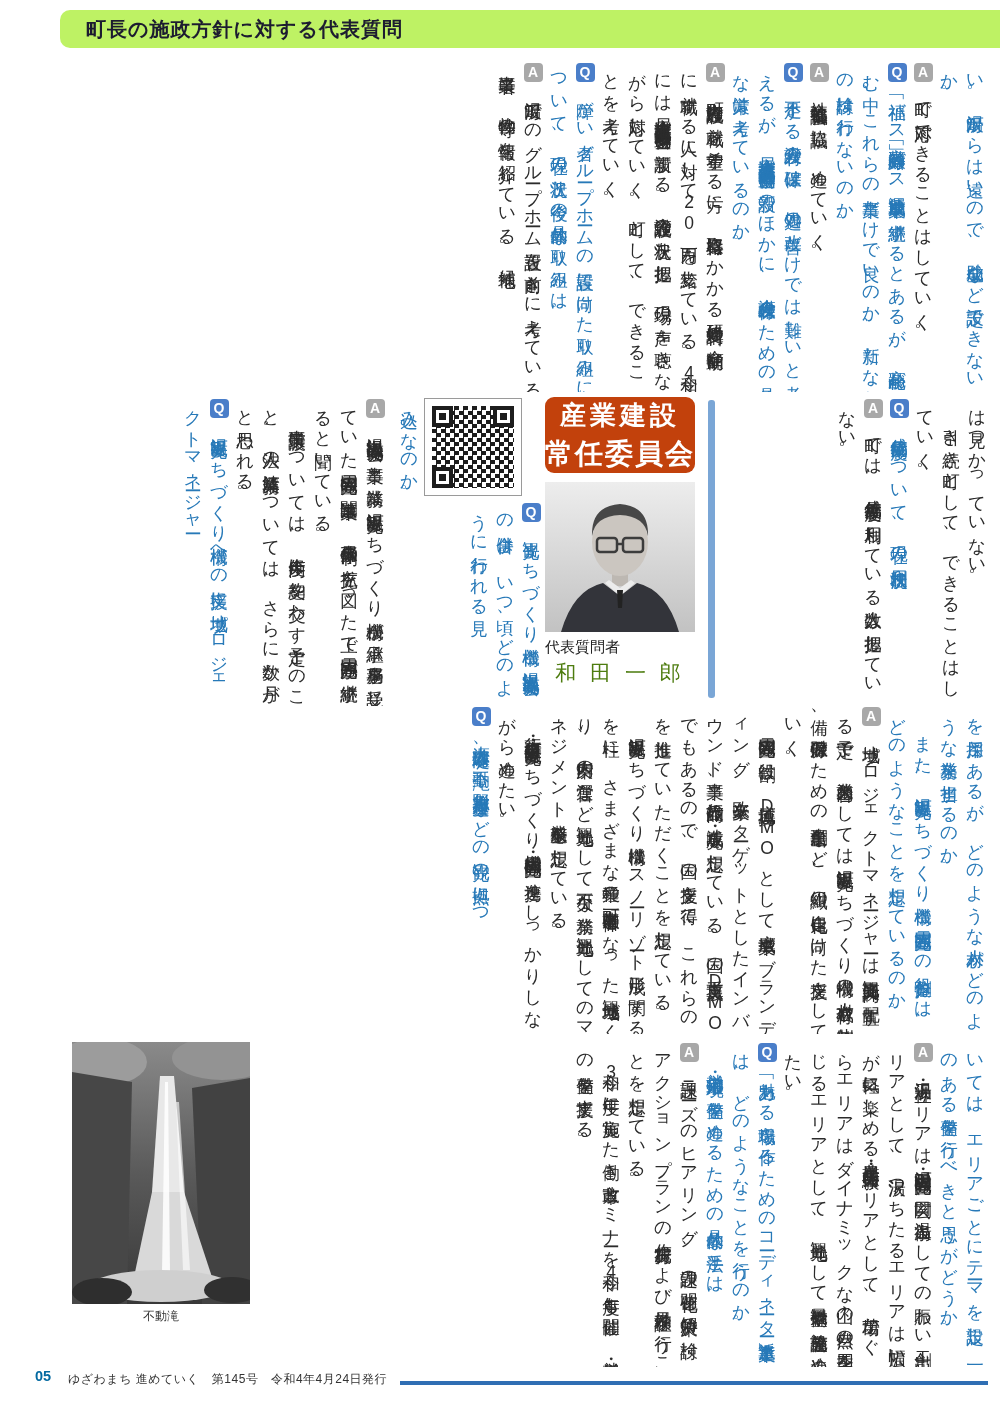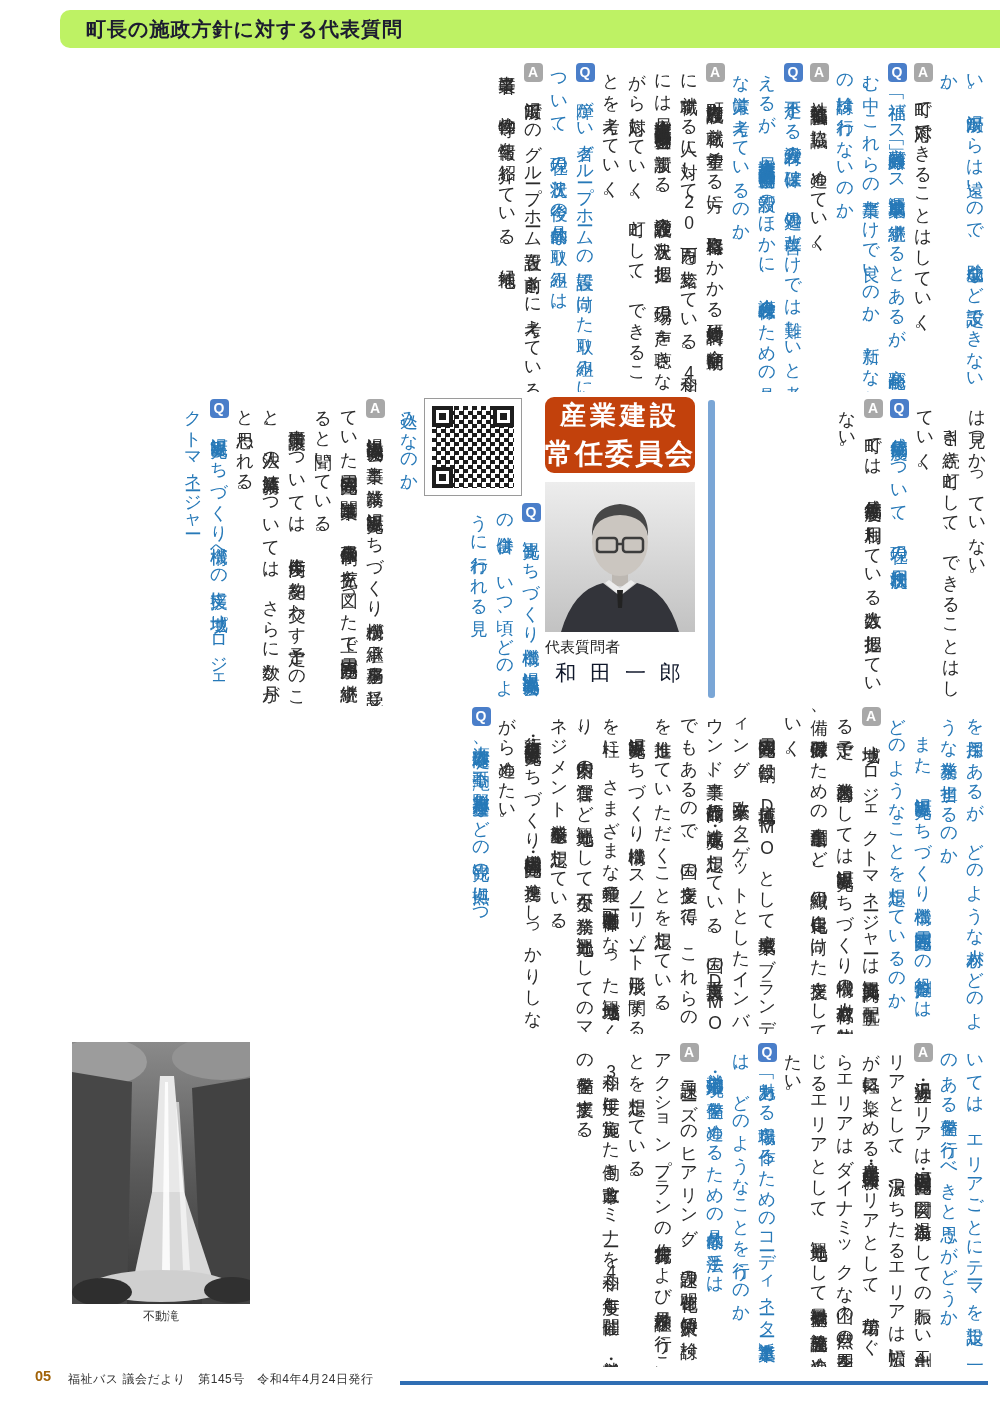--- a/index.html
+++ b/index.html
@@ -36,40 +36,40 @@
   
   .committee-box{
     position:absolute;left:545px;top:397px;width:150px;height:76px;
     background:#c2410c;border-radius:9px;color:#fff;text-align:center;
     display:flex;flex-direction:column;justify-content:center;gap:2px;
   }
   .committee-box .l1{font-size:26px;font-weight:bold;letter-spacing:4px;}
   .committee-box .l2{font-size:28px;font-weight:bold;letter-spacing:2px;}
   .portrait{position:absolute;left:545px;top:482px;width:150px;height:150px;overflow:hidden;background:#dcdcdc;}
   .cap-title{position:absolute;left:545px;top:638px;width:150px;text-align:left;font-size:15px;color:#222;}
-  .cap-name{position:absolute;left:535px;top:659px;width:170px;text-align:center;font-size:21px;color:#0f172a;letter-spacing:4px;}
+  .cap-name{position:absolute;left:535px;top:659px;width:170px;text-align:center;font-size:21px;color:#4d7c0f;letter-spacing:4px;}
   
   .qr-box{
     position:absolute;left:424px;top:398px;width:98px;height:98px;
     background:#fff;border:1px solid #9a9a9a;box-sizing:border-box;
     display:flex;align-items:center;justify-content:center;
   }
   .qr-inner{
     position:relative;width:82px;height:82px;
     background:repeating-conic-gradient(#1d1d1d 0% 25%,#ffffff 0% 50%);
     background-size:9px 9px;
   }
   .finder{position:absolute;width:21px;height:21px;border:4px solid #1d1d1d;background:#fff;box-sizing:border-box;}
   .finder i{position:absolute;left:3px;top:3px;width:7px;height:7px;background:#1d1d1d;display:block;}
   .f-tl{left:0;top:0;} .f-tr{right:0;top:0;} .f-bl{left:0;bottom:0;}
   
   .waterfall{position:absolute;left:72px;top:1042px;width:178px;height:262px;overflow:hidden;}
   .wf-caption{position:absolute;left:72px;top:1308px;width:178px;text-align:center;font-size:12px;color:#333;}
   
-  .footer-pagenum{position:absolute;left:35px;top:1368px;font-size:14.5px;font-weight:bold;color:#a16207;}
+  .footer-pagenum{position:absolute;left:35px;top:1368px;font-size:14.5px;font-weight:bold;color:#0369a1;}
   .footer-info{position:absolute;left:68px;top:1371px;font-size:12px;color:#333;letter-spacing:0.5px;}
   .footer-line{position:absolute;left:400px;top:1381px;width:588px;height:3.5px;background:#2f6eb3;}
 </style>
 </head>
 <body>
 
 <div class="header-bar">町長の施政方針に対する代表質問</div>
 
 <div class="vband" style="left:62px;top:62px;width:926px;height:330px;">
   <p class="blue">い。湯沢町からは遠いので、助成金など設定できないか。</p>
@@ -186,14 +186,14 @@
     <path d="M93 40 L96 40 L98 230 L90 230 Z" fill="#ffffff" opacity="0.85"></path>
     <path d="M104 60 L107 60 L118 228 L111 228 Z" fill="#ffffff" opacity="0.6"></path>
     <ellipse cx="89" cy="244" rx="70" ry="16" fill="#cfcfcf"></ellipse>
     <ellipse cx="30" cy="250" rx="30" ry="14" fill="#2e2e2e"></ellipse>
     <ellipse cx="160" cy="248" rx="28" ry="13" fill="#303030"></ellipse>
   </svg>
 </div>
 <div class="wf-caption">不動滝</div>
 
 <div class="footer-pagenum">05</div>
-<div class="footer-info">福祉バス 議会だより　第145号　令和4年4月24日発行</div>
+<div class="footer-info">ゆざわまち 進めていく　第145号　令和4年4月24日発行</div>
 <div class="footer-line"></div>
 
 </body></html>

